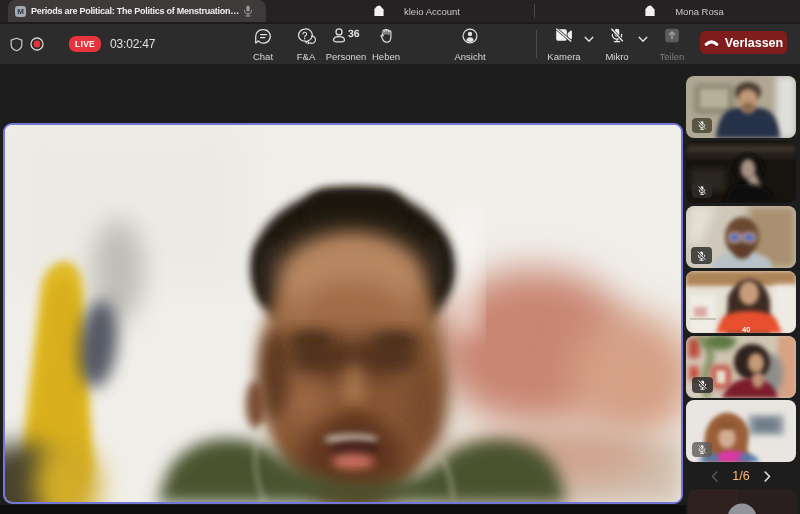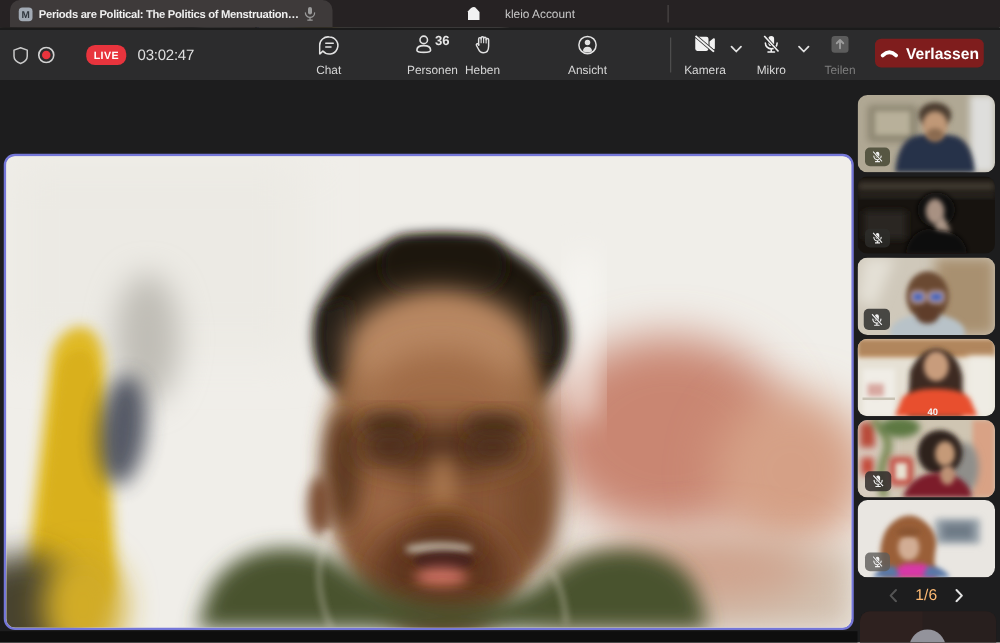--- a/index.html
+++ b/index.html
@@ -69,20 +69,26 @@
         <path d="M1.3 5.2 a3.7 3.7 0 0 0 7.4 0 M5 8.9 V11 M3.2 11 h3.6" stroke="#9a9a9a" stroke-width="1" fill="none" stroke-linecap="round"></path>
       </svg>
     </div>
     <div class="tab tab2">
       <svg width="12" height="12" viewBox="0 0 12 12">
           <path d="M1.4 11 L1.4 3.9 Q4.6 -0.3 7.1 0.7 L10.6 4.6 L10.6 11 Z" fill="#f1f1f1"></path>
         </svg>
       <span>kleio Account</span>
     </div>
     <div class="tabdiv"></div>
+    <div class="tab tab3">
+      <svg width="12" height="12" viewBox="0 0 12 12">
+          <path d="M1.4 11 L1.4 3.9 Q4.6 -0.3 7.1 0.7 L10.6 4.6 L10.6 11 Z" fill="#f1f1f1"></path>
+        </svg>
+      <span>Mona Rosa</span>
+    </div>
   </div>
 
   <div class="toolbar">
     <div class="tool-left">
       <svg width="13" height="15" viewBox="0 0 13 15" style="margin-left:10px">
         <path d="M6.5 1.2 L11.8 3.1 V8 Q11.8 11.8 6.5 13.8 Q1.2 11.8 1.2 8 V3.1 Z" fill="none" stroke="#c9c9c9" stroke-width="1.2" stroke-linejoin="round"></path>
       </svg>
       <svg width="14" height="14" viewBox="0 0 14 14" style="margin-left:7px">
         <circle cx="7" cy="7" r="6" fill="none" stroke="#d2d2d2" stroke-width="1.3"></circle>
         <circle cx="7" cy="7" r="3.4" fill="#e8343d"></circle>
@@ -90,20 +96,29 @@
       <span class="live" style="margin-left:25px">LIVE</span>
       <span class="clock">03:02:47</span>
     </div>
 
     <div class="tbtn" style="left:236px">
       <svg width="17" height="17" viewBox="0 0 17 17">
         <path d="M8.5 1.6 a6.8 6.8 0 1 1 -5.2 11.2 l-2.1 2.1 q-.5 .5 -.5 -.3 l0 -6.2 a6.8 6.8 0 0 1 7.8 -6.8" fill="none" stroke="#e2e2e2" stroke-width="1.25" stroke-linejoin="round"></path>
         <path d="M5.6 6.6 h6 M5.6 9.6 h4.2" stroke="#e2e2e2" stroke-width="1.2" stroke-linecap="round"></path>
       </svg>
       <span class="lbl">Chat</span>
+    </div>
+    <div class="tbtn" style="left:279px">
+      <svg width="19" height="17" viewBox="0 0 19 17">
+        <path d="M7.6 1.2 a6 6 0 1 0 0 12 l1.2 0 .4 1.6 1.6 -1.9 a6 6 0 0 0 -3.2 -11.7" fill="none" stroke="#e2e2e2" stroke-width="1.2"></path>
+        <path d="M14.2 8.2 a3.6 3.6 0 1 1 -1.2 6.6 l-1.8 .8 .4 -1.9" fill="none" stroke="#e2e2e2" stroke-width="1.1"></path>
+        <path d="M5.9 6.1 a1.85 1.85 0 1 1 2.5 1.75 q-.75 .3 -.75 1.15" fill="none" stroke="#e2e2e2" stroke-width="1.1" stroke-linecap="round"></path>
+        <circle cx="7.65" cy="10.8" r="0.7" fill="#e2e2e2"></circle>
+      </svg>
+      <span class="lbl">F&amp;A</span>
     </div>
     <div class="tbtn" style="left:319px">
       <div style="display:flex;align-items:flex-start;gap:2px">
         <svg width="14" height="15" viewBox="0 0 14 15">
           <circle cx="7" cy="3.9" r="3" fill="none" stroke="#e2e2e2" stroke-width="1.25"></circle>
           <path d="M1.5 12.2 q0 -3.7 5.5 -3.7 q5.5 0 5.5 3.7 q0 1.7 -5.5 1.7 q-5.5 0 -5.5 -1.7 Z" fill="none" stroke="#e2e2e2" stroke-width="1.25"></path>
         </svg>
         <span style="color:#e8e8e8;font-size:10.5px;font-weight:bold;line-height:11px;display:inline-block;transform:rotate(0.03deg)">36</span>
       </div>
       <span class="lbl">Personen</span>

